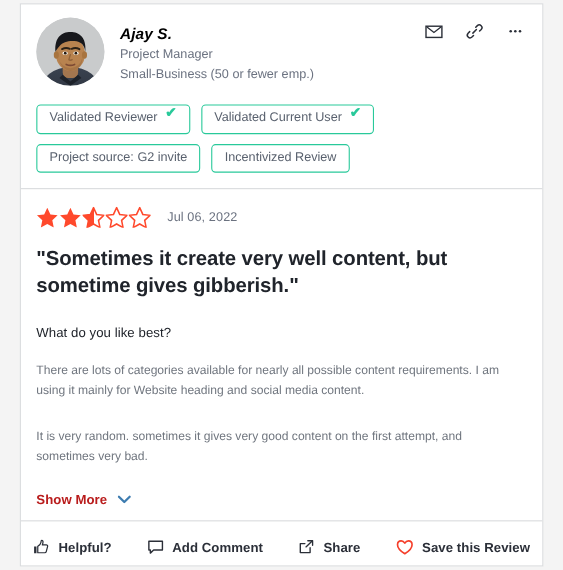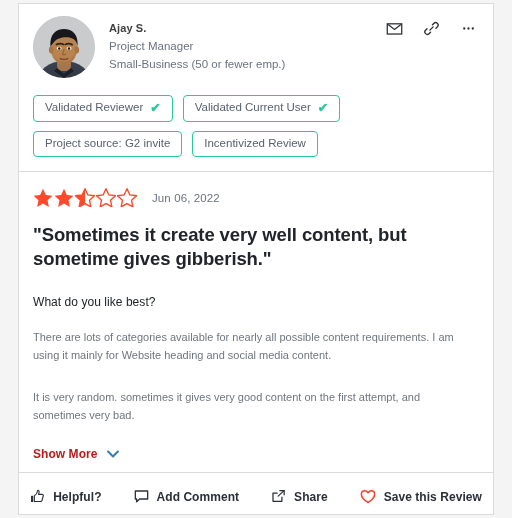--- a/index.html
+++ b/index.html
@@ -50,25 +50,26 @@
     position: relative;
     overflow: hidden;
   }
   .avatar svg { display: block; }
 
   .identity-text {
     padding-top: 5px;
     min-width: 0;
   }
   .reviewer-name {
-    font-size: 11px;
-    font-weight: bold;
-    color: #404040;
+    font-size: 14px;
+    font-weight: bold;
+    color: #000000;
     line-height: 1.35;
     letter-spacing: 0.1px;
+    font-style: italic;
   }
   .reviewer-role {
     font-size: 11.5px;
     color: #6b7280;
     line-height: 1.55;
     margin-top: 2px;
   }
   .reviewer-company {
     font-size: 11.5px;
     color: #6b7280;
@@ -98,21 +99,20 @@
     gap: 9px 10px;
     margin-top: 17px;
   }
   .badge {
     border: 1px solid #29c99a;
     border-radius: 4px;
     padding: 6px 11px 7px 11px;
     font-size: 11.5px;
     color: #59616e;
     display: inline-flex;
-    align-items: center;
     gap: 7px;
     line-height: 1;
     background: #fff;
     white-space: nowrap;
     cursor: default;
   }
   .badge .check {
     color: #29c99a;
     font-size: 12.5px;
     font-weight: bold;
@@ -316,21 +316,21 @@
               <stop offset="50%" stop-color="#ffffff"></stop>
             </linearGradient>
           </defs>
           <use href="#starshape" x="0" y="0" width="20" height="19" fill="#ff492c"></use>
           <use href="#starshape" x="21" y="0" width="20" height="19" fill="#ff492c"></use>
           <use href="#starshape" x="42" y="0" width="20" height="19" fill="url(#halfgrad)" stroke="#ff492c" stroke-width="1.4"></use>
           <use href="#starshape" x="63" y="0" width="20" height="19" fill="#ffffff" stroke="#ff492c" stroke-width="1.4"></use>
           <use href="#starshape" x="84" y="0" width="20" height="19" fill="#ffffff" stroke="#ff492c" stroke-width="1.4"></use>
         </svg>
       </span>
-      <span class="review-date">Jun 06, 2022</span>
+      <span class="review-date">Jul 06, 2022</span>
     </div>
 
     <h2 class="review-title">"Sometimes it create very well content, but sometime gives gibberish."</h2>
 
     <div class="qa-block">
       <div class="qa-question">What do you like best?</div>
       <div class="qa-answer">There are lots of categories available for nearly all possible content requirements. I am using it mainly for Website heading and social media content.</div>
     </div>
 
     <div class="qa-block">

